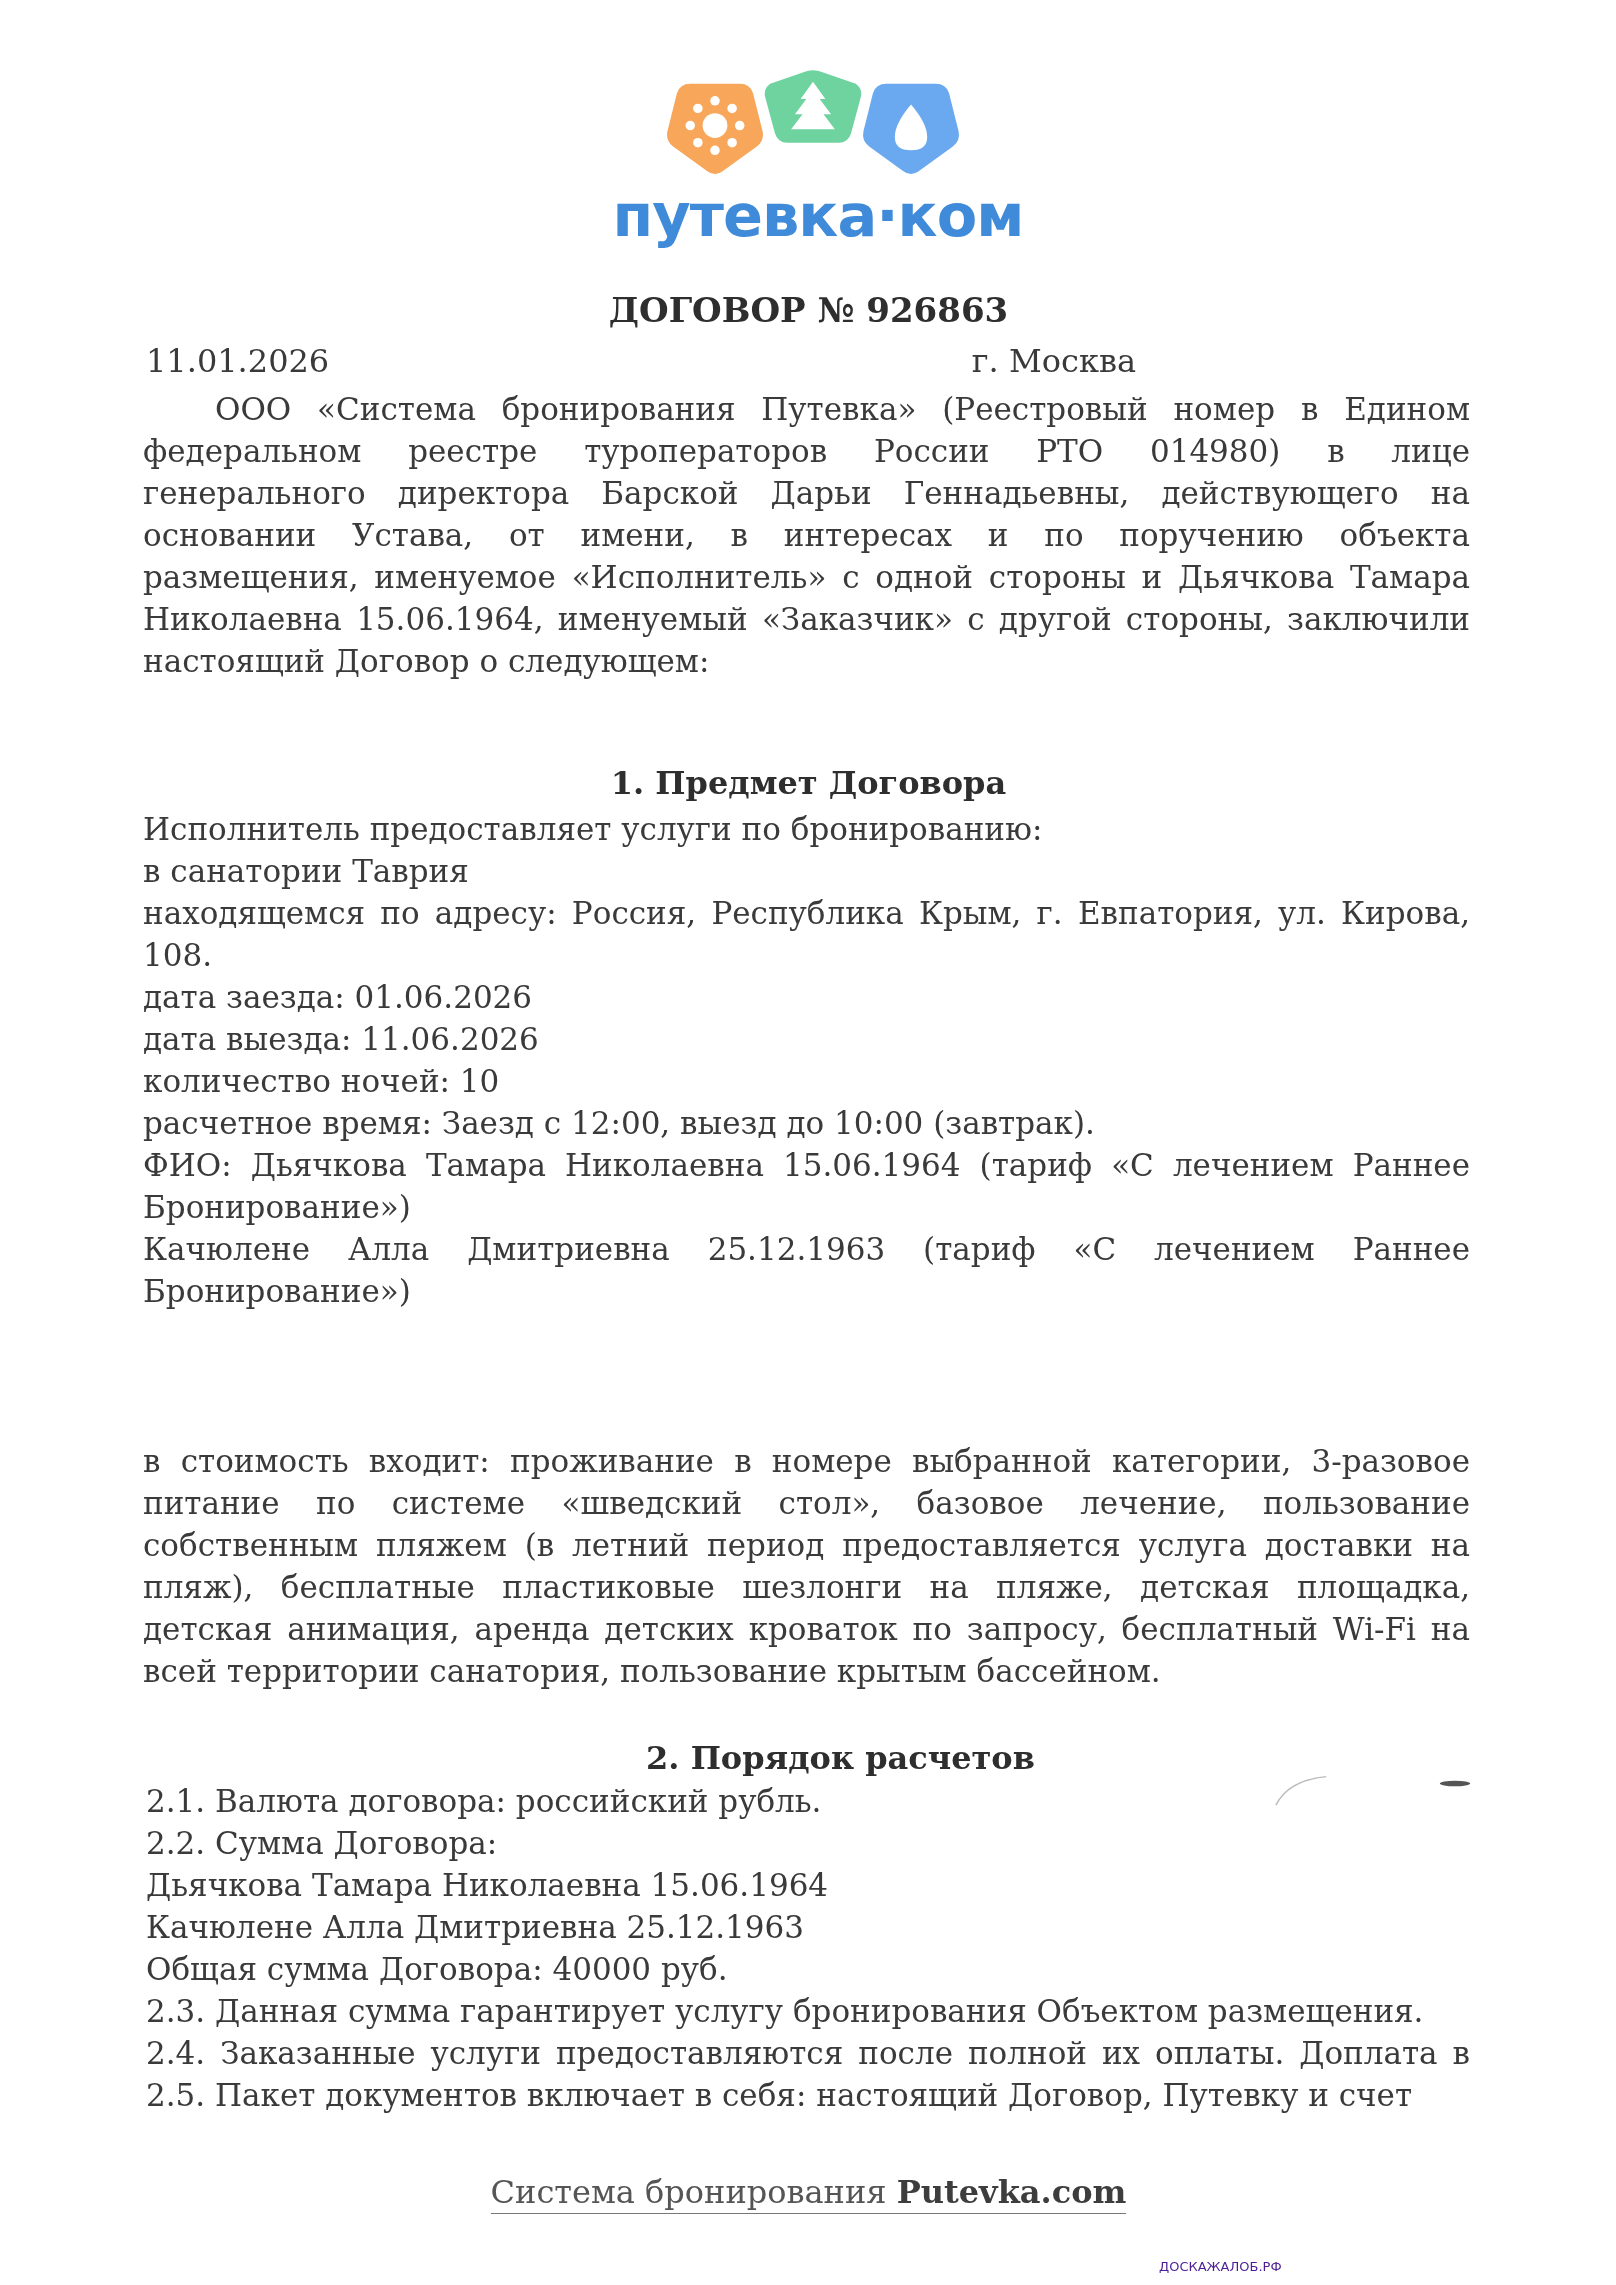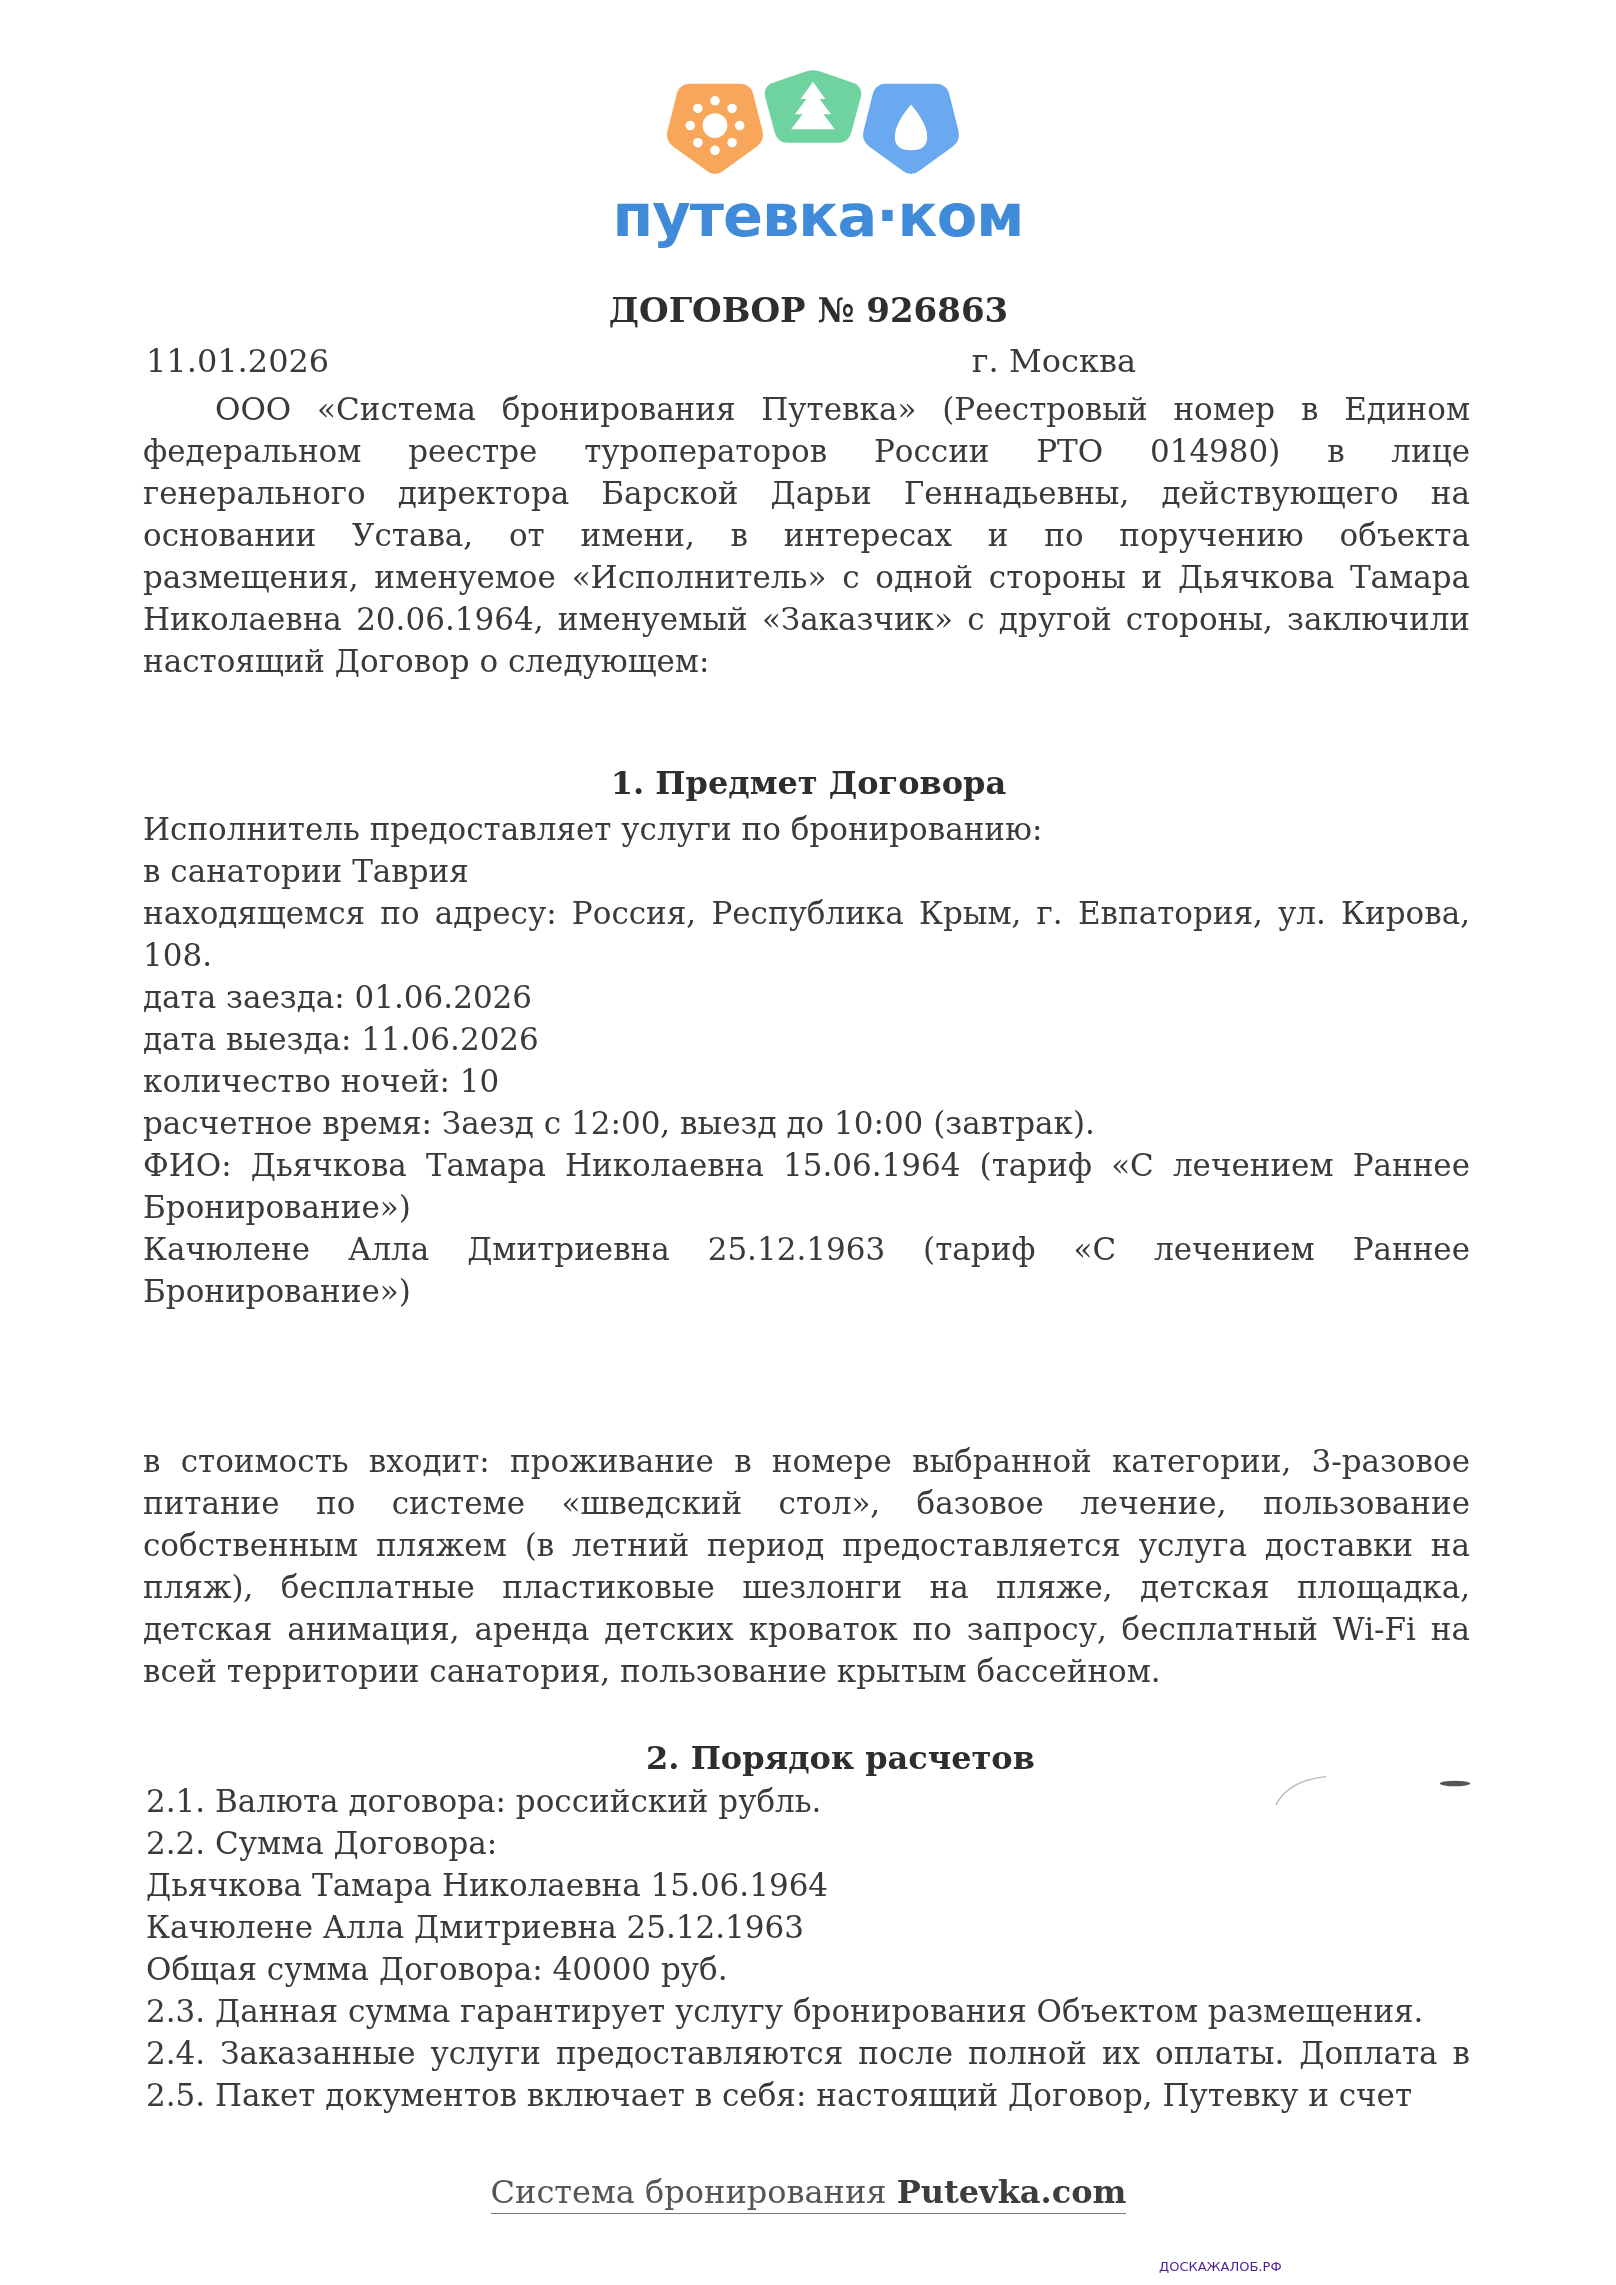--- a/index.html
+++ b/index.html
@@ -64,21 +64,21 @@
   <div class="title">ДОГОВОР № 926863</div>
   <div class="date">11.01.2026</div>
   <div class="city">г. Москва</div>
 
   <div class="txt" style="top:388px;">
     <span class="jline" style="padding-left:72px;">ООО «Система бронирования Путевка» (Реестровый номер в Едином</span>
     <span class="jline">федеральном реестре туроператоров России РТО 014980) в лице</span>
     <span class="jline">генерального директора Барской Дарьи Геннадьевны, действующего на</span>
     <span class="jline">основании Устава, от имени, в интересах и по поручению объекта</span>
     <span class="jline">размещения, именуемое «Исполнитель» с одной стороны и Дьячкова Тамара</span>
-    <span class="jline">Николаевна 20.06.1964, именуемый «Заказчик» с другой стороны, заключили</span>
+    <span class="jline">Николаевна 15.06.1964, именуемый «Заказчик» с другой стороны, заключили</span>
     <span class="line">настоящий Договор о следующем:</span>
   </div>
 
   <div class="section-head" style="top:764px;">1. Предмет Договора</div>
   <div class="txt" style="top:808px;">
     <span class="line">Исполнитель предоставляет услуги по бронированию:</span>
     <span class="line">в санатории Таврия</span>
     <span class="jline">находящемся по адресу: Россия, Республика Крым, г. Евпатория, ул. Кирова,</span>
     <span class="line">108.</span>
     <span class="line">дата заезда: 01.06.2026</span>

